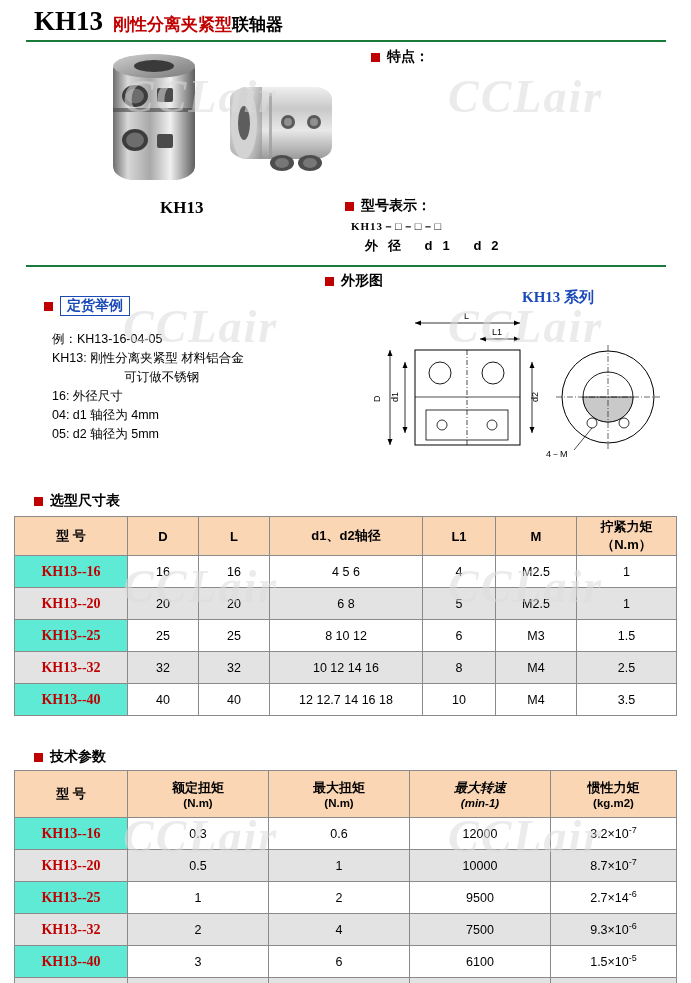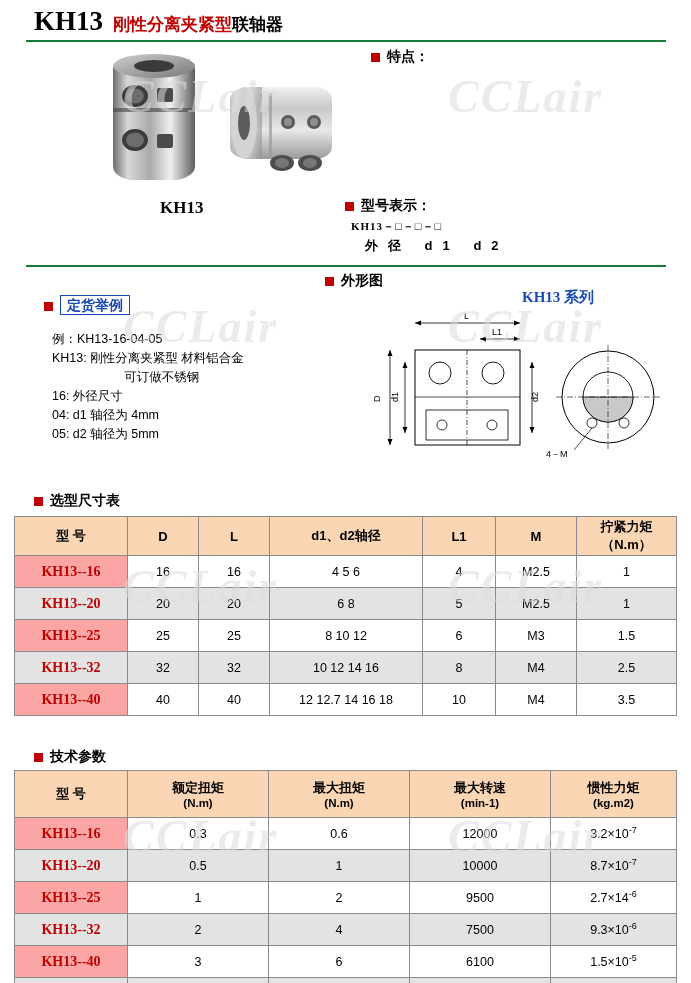--- a/index.html
+++ b/index.html
@@ -52,35 +52,35 @@
   .img-box{position:absolute;}
   .kh13-label{position:absolute;left:160px;top:198px;font-family:"Liberation Serif", serif;font-weight:bold;font-size:17px;}
 
   
   .model{position:absolute;left:345px;top:197px;font-size:13px;}
   .model .h{font-weight:bold;font-size:14px;}
   .model .code{font-size:11px;font-weight:bold;font-family:"Liberation Serif",serif;margin-top:4px;margin-left:6px;letter-spacing:1px;}
   .model .legend{font-size:13px;font-weight:bold;margin-top:3px;margin-left:20px;letter-spacing:10px;}
 
   
-  .order-head{position:absolute;left:44px;top:297px;font-size:14px;font-weight:bold;}
+  .order-head{position:absolute;left:44px;top:297px;font-size:14px;font-weight:bold;font-family:Liberation Mono, monospace;}
   .order-head .boxed{border:1px solid #1a49b8;color:#1a49b8;padding:1px 6px;}
   .order-body{position:absolute;left:52px;top:330px;font-size:12.5px;line-height:19px;}
   .order-body .ind{margin-left:28px;text-align:center;}
 
   
   .draw-head{position:absolute;left:325px;top:272px;font-size:14px;font-weight:bold;}
   .series{position:absolute;left:522px;top:288px;color:#1a49b8;font-weight:bold;font-size:15px;font-family:"Liberation Serif",serif;}
 
   
   table{border-collapse:collapse;position:absolute;font-size:12.5px;}
   th,td{border:1px solid #8a8a8a;text-align:center;}
   th{background:#fbd6b4;font-weight:bold;height:27px;font-size:13px;}
   td{height:29px;}
-  .modelcell{color:#c00000;font-weight:bold;font-family:"Liberation Serif",serif;font-size:14px;background:#fca5a5;}
+  .modelcell{color:#c00000;font-weight:bold;font-family:"Liberation Serif",serif;font-size:14px;background:#5eead4;}
   tr.alt td{background:#e3e3e3;}
   tr.alt td.modelcell{background:#e3e3e3;}
 
   .t1-head{position:absolute;left:34px;top:492px;}
   .t2-head{position:absolute;left:34px;top:748px;}
 
   .sup{font-size:9px;vertical-align:super;}
   .unit{font-size:11.5px;font-weight:bold;}
   svg{display:block;}
 </style>
@@ -316,21 +316,21 @@
       <tr>
         <th style="width:110px;height:44px;">型  号</th>
         <th style="width:138px;">
           <div>额定扭矩</div>
             <div class="unit">(N.m)</div>
         </th>
         <th style="width:138px;">
           <div>最大扭矩</div>
             <div class="unit">(N.m)</div>
         </th>
-        <th style="width:138px;">
+        <th style="width:138px;font-style:italic;">
           <div>最大转速</div>
             <div class="unit">(min-1)</div>
         </th>
         <th>
           <div>惯性力矩</div>
             <div class="unit">(kg.m2)</div>
         </th>
       </tr>
     </thead>
     <tbody>

